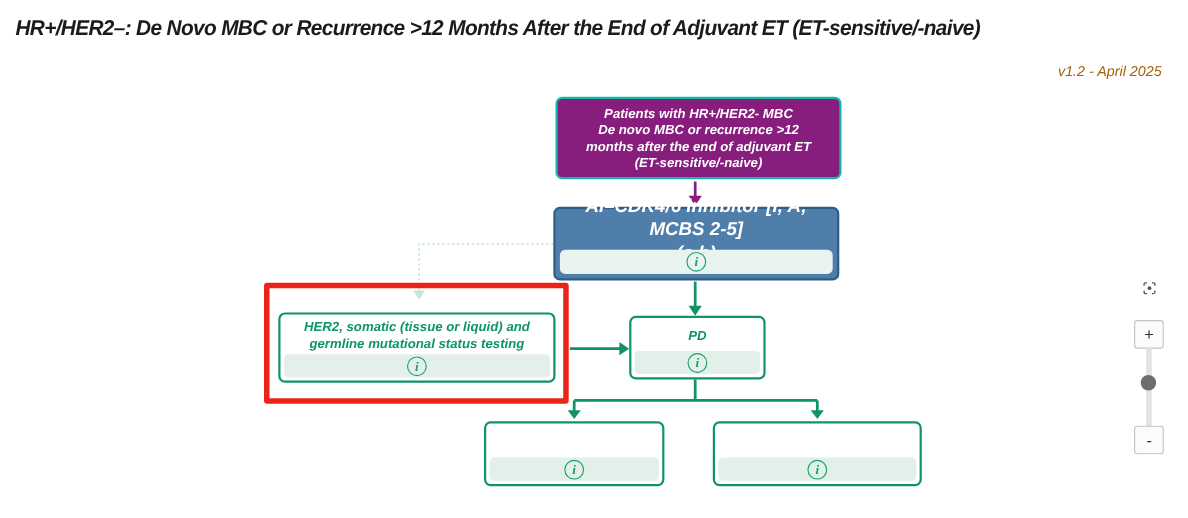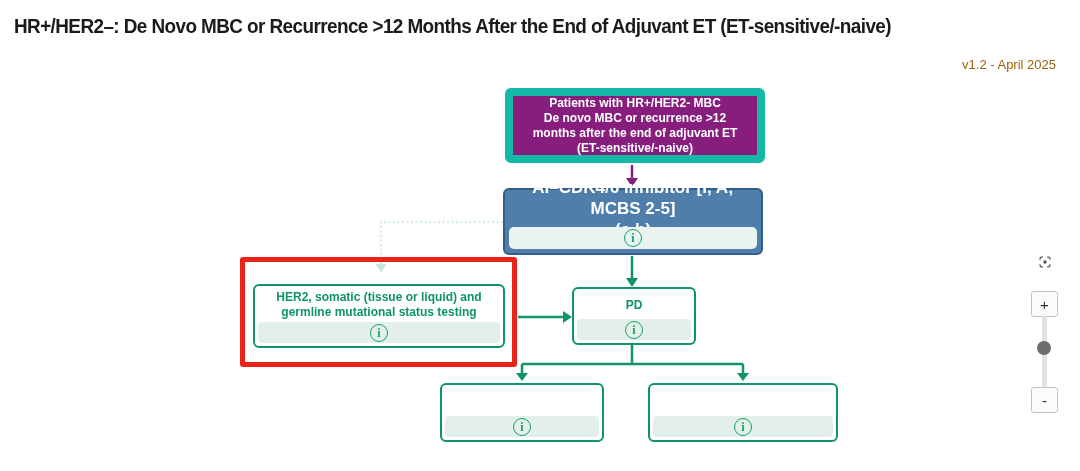--- a/index.html
+++ b/index.html
@@ -1,27 +1,27 @@
 <!DOCTYPE html>
 <html><head>
 <meta charset="utf-8">
 <style>
   html,body{margin:0;padding:0;background:#fff;width:1080px;height:471px;
     font-family:"Liberation Sans",sans-serif;overflow:hidden;position:relative;}
-  .stage{position:absolute;inset:0;width:1080px;height:471px;}
+  .stage{position:absolute;inset:0;width:1080px;height:471px;font-style:italic;}
 
   .page-title{position:absolute;left:14px;top:15px;width:990px;
     font-size:19.5px;font-weight:700;letter-spacing:-0.6px;color:#1b1b1b;
     transform:scaleX(0.97);transform-origin:left center;white-space:nowrap;}
   .version{position:absolute;right:24px;top:57px;font-size:13px;color:#a16207;}
 
   .node{position:absolute;box-sizing:border-box;border-radius:6px;text-align:center;}
   .node .node-text{position:absolute;left:2px;right:2px;display:flex;align-items:center;
     justify-content:center;white-space:pre-line;font-weight:700;line-height:1.25;}
-  .purple{background:#871D7D;border:8px solid #14b8a6;}
+  .purple{background:#871D7D;border:2px solid #14b8a6;}
   .purple .node-text{top:0;bottom:0;color:#fff;font-size:12px;}
   .blue{background:#4E7EA9;border:2px solid #2F5E88;}
   .blue .node-text{top:2px;bottom:28px;color:#fff;font-size:17px;}
   .green{background:#fff;border:2.5px solid #0F9468;}
   .green .node-text{top:0;bottom:22px;color:#0F9468;font-size:12px;}
 
   .strip{position:absolute;left:3px;right:3px;bottom:3px;height:21px;border-radius:4px;
     background:#E3F0EA;display:flex;align-items:center;justify-content:center;cursor:pointer;}
   .blue .strip{background:#E9F4F0;left:4px;right:4px;bottom:4px;height:22px;border-radius:5px;}
   .info-icon{display:flex;align-items:center;justify-content:center;

